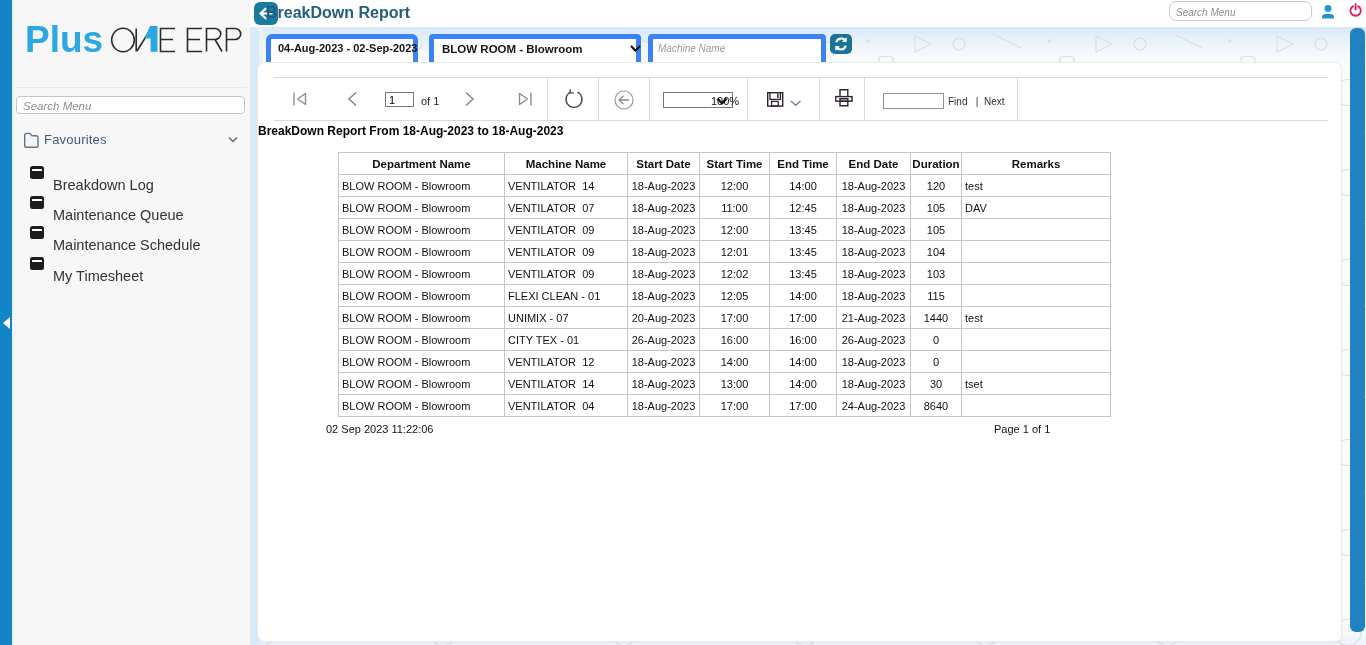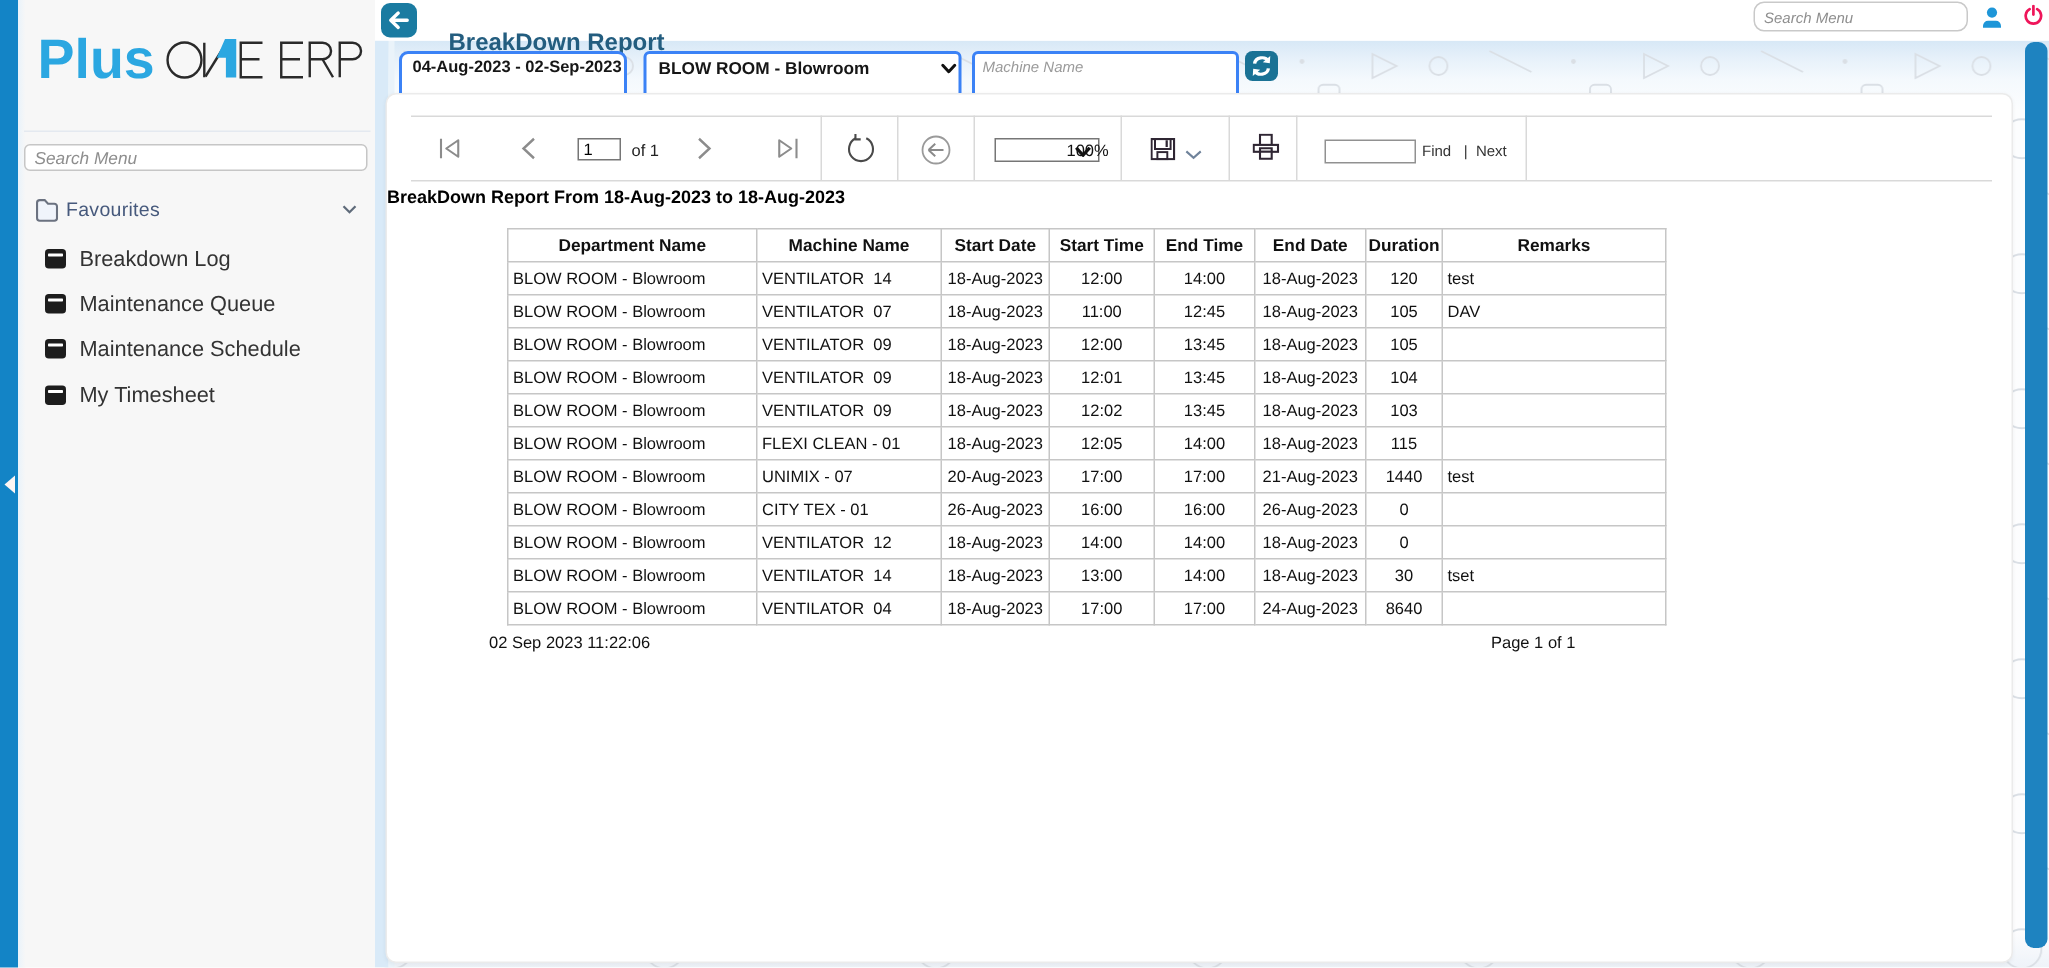--- a/index.html
+++ b/index.html
@@ -15,44 +15,44 @@
 
   
   #sidebar{position:absolute;left:12px;top:0;width:238px;height:645px;background:#f7f7f7;}
   #sidebar-glow{position:absolute;left:12px;top:0;width:5px;height:645px;
     background:linear-gradient(to right,#e9f3fb,#f7f7f7);}
   #sb-sep{position:absolute;left:16px;top:87px;width:231px;height:1px;background:#e4e9f0;}
   #sb-search{position:absolute;left:16px;top:96px;width:229px;height:18px;border:1px solid #c6c6c6;
     border-radius:4px;background:#fff;}
   #sb-search span{position:absolute;left:6px;top:2.5px;font-style:italic;color:#8e8e8e;font-size:11.5px;}
   #fav-text{position:absolute;left:44px;top:132px;font-size:13px;color:#46597c;letter-spacing:0.2px;}
-  .mitem{position:absolute;left:53px;font-size:14.5px;color:#333;}
+  .mitem{position:absolute;left:53px;font-size:14.5px;color:#333;margin-top:12px;}
   .micon{position:absolute;left:30px;width:14px;height:13px;background:#1d1d1d;border-radius:2.5px;}
   .micon::after{content:"";position:absolute;left:2px;top:2.5px;width:10px;height:2.6px;background:#fff;border-radius:0.5px;}
 
   
   #topbar{position:absolute;left:250px;top:0;width:1116px;height:27px;background:#fff;}
   #backbtn{position:absolute;left:254px;top:2px;width:24px;height:23px;background:#1a7ba1;border-radius:6px;}
-  #pagetitle{position:absolute;left:299px;top:4px;font-size:16px;font-weight:bold;color:#235d7f;margin-top:16px;}
+  #pagetitle{position:absolute;left:266px;top:4px;font-size:16px;font-weight:bold;color:#235d7f;}
   #tr-search{position:absolute;left:1169px;top:1px;width:143px;height:20px;border:1px solid #c9c9c9;
     border-radius:7px;background:#fff;}
   #tr-search span{position:absolute;left:6px;top:4.5px;font-style:italic;color:#8e8e8e;font-size:10px;}
 
   
   #contentbg{position:absolute;left:250px;top:27px;width:1116px;height:618px;}
   #scrollthumb{position:absolute;left:1350px;top:28px;width:15px;height:604px;background:#1e83c0;border-radius:6px;}
 
   
   #container{position:absolute;left:257px;top:62px;width:1085px;height:580px;background:#fff;
     border:1px solid #ebebeb;border-radius:7px;box-shadow:0 1px 3px rgba(0,0,0,0.05);}
   .tb-line{position:absolute;background:#d9d9d9;}
   .tb-v{position:absolute;width:1px;background:#d9d9d9;top:14px;height:43px;}
 
   
-  .ctl{position:absolute;top:34px;height:36px;border:2px solid #3b82f6;border-radius:5px;background:#fff;}
+  .ctl{position:absolute;top:34px;height:36px;border:5px solid #3b82f6;border-radius:5px;background:#fff;}
   #refreshbtn{position:absolute;left:830px;top:34px;width:22px;height:20px;background:#1a7295;border-radius:5px;}
 
   
   #rpt-title{position:absolute;left:0;top:61px;width:902px;text-align:left;
     font-size:12px;font-weight:bold;color:#000;}
   table{border-collapse:collapse;table-layout:fixed;width:773px;}
   td,th{border:1px solid #c6c6c6;height:22px;padding:0 3px;font-size:11px;color:#111;
     overflow:hidden;white-space:nowrap;}
   th{font-size:11.5px;text-align:center;padding:0 4px;}
   th.c{padding:0 1px;text-align:center;}

